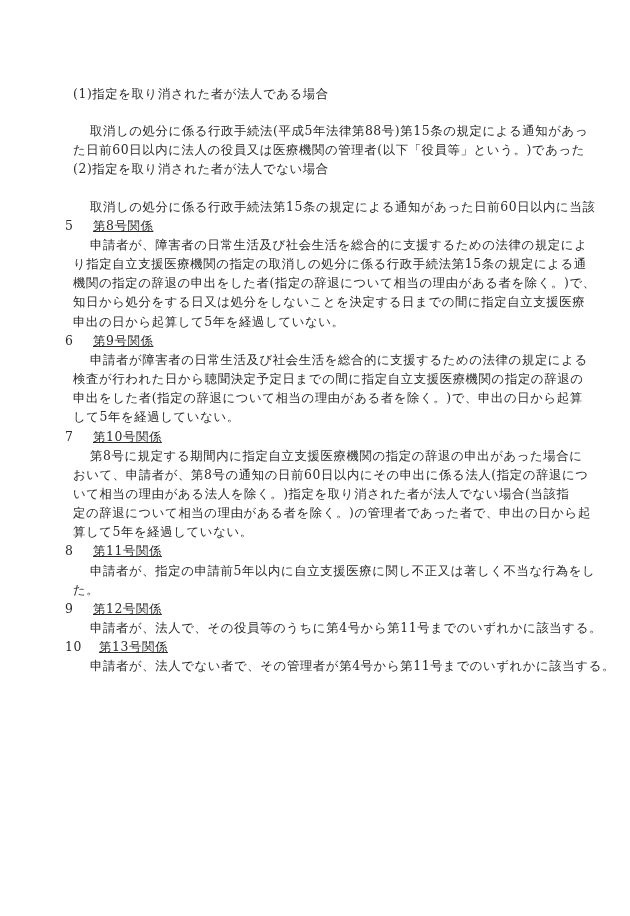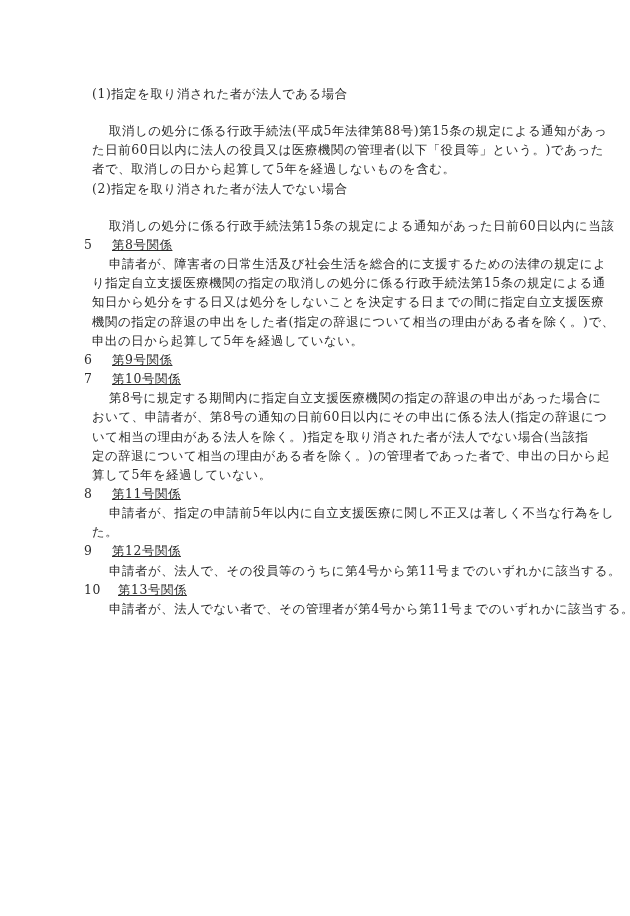--- a/index.html
+++ b/index.html
@@ -10,21 +10,21 @@
     body {
       width: 630px;
       height: 916px;
       position: relative;
       overflow: hidden;
       font-family: "DejaVu Serif", "Liberation Serif", serif;
       color: #2a2a2a;
     }
     .page {
       position: absolute;
-      left: 84px;
+      left: 65px;
       top: 84px;
       width: 480px;
       font-size: 12.4px;
       line-height: 19.17px;
       letter-spacing: 0.6px;
     }
     .line {
       white-space: nowrap;
       height: 19.17px;
       overflow: visible;
@@ -41,47 +41,52 @@
 </head>
 <body>
 
 <div class="page">
 
   <div class="section">
     <div class="line sub-heading">(1)指定を取り消された者が法人である場合</div>
     <div class="sub-body">
       <div class="line first">取消しの処分に係る行政手続法(平成5年法律第88号)第15条の規定による通知があっ</div>
       <div class="line">た日前60日以内に法人の役員又は医療機関の管理者(以下「役員等」という。)であった</div>
-      <div class="line">者で、取消しの日から起算して5年を経過しないものを含む。</div>
     </div>
   </div>
 
   <div class="section">
     <div class="line sub-heading">(2)指定を取り消された者が法人でない場合</div>
     <div class="sub-body">
       <div class="line first">取消しの処分に係る行政手続法第15条の規定による通知があった日前60日以内に当該</div>
     </div>
   </div>
 
   <div class="section">
     <div class="line item-heading">
       <span class="item-num">5</span><span>第8号関係</span>
     </div>
     <div class="item-body">
       <div class="line first">申請者が、障害者の日常生活及び社会生活を総合的に支援するための法律の規定によ</div>
       <div class="line">り指定自立支援医療機関の指定の取消しの処分に係る行政手続法第15条の規定による通</div>
+      <div class="line">機関の指定の辞退の申出をした者(指定の辞退について相当の理由がある者を除く。)で、</div>
       <div class="line">知日から処分をする日又は処分をしないことを決定する日までの間に指定自立支援医療</div>
-      <div class="line">機関の指定の辞退の申出をした者(指定の辞退について相当の理由がある者を除く。)で、</div>
       <div class="line">申出の日から起算して5年を経過していない。</div>
     </div>
   </div>
 
   <div class="section">
     <div class="line item-heading">
       <span class="item-num">6</span><span>第9号関係</span>
+    </div>
+    <div class="item-body">
+      <div class="line first">申請者が障害者の日常生活及び社会生活を総合的に支援するための法律の規定による</div>
+      <div class="line">検査が行われた日から聴聞決定予定日までの間に指定自立支援医療機関の指定の辞退の</div>
+      <div class="line">申出をした者(指定の辞退について相当の理由がある者を除く。)で、申出の日から起算</div>
+      <div class="line">して5年を経過していない。</div>
     </div>
   </div>
 
   <div class="section">
     <div class="line item-heading">
       <span class="item-num">7</span><span>第10号関係</span>
     </div>
     <div class="item-body">
       <div class="line first">第8号に規定する期間内に指定自立支援医療機関の指定の辞退の申出があった場合に</div>
       <div class="line">おいて、申請者が、第8号の通知の日前60日以内にその申出に係る法人(指定の辞退につ</div>

